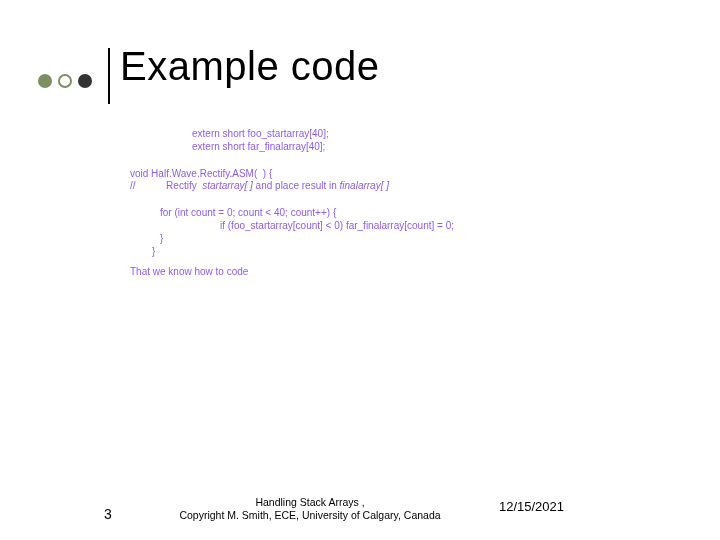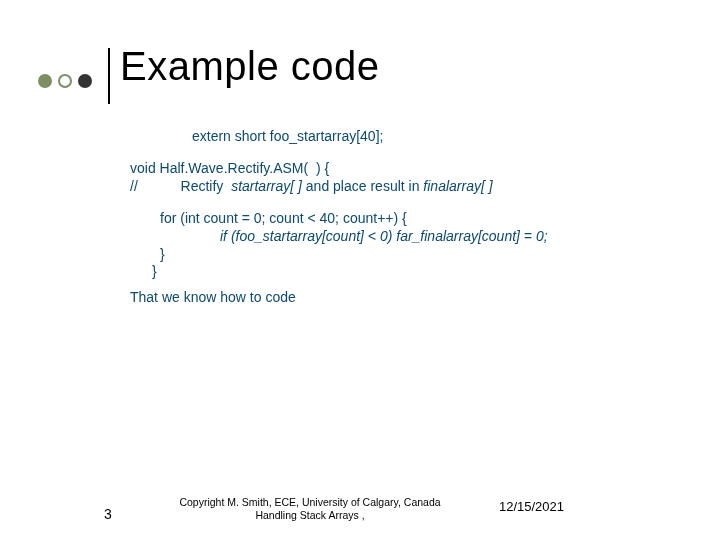--- a/index.html
+++ b/index.html
@@ -5,26 +5,26 @@
   * { margin: 0; padding: 0; box-sizing: border-box; }
   html, body { width: 720px; height: 540px; background: #fff; font-family: Arial, Helvetica, sans-serif; }
   .slide { position: relative; width: 620px; height: 540px; }
   .bullets { position: absolute; left: 38px; top: 74px; display: flex; gap: 6px; align-items: center; }
   .bullet { width: 14px; height: 14px; border-radius: 50%; }
   .b1 { background: #7e8e63; }
   .b2 { background: #fff; border: 2px solid #7e8e63; }
   .b3 { background: #333; }
   .vline { position: absolute; left: 108px; top: 48px; width: 2px; height: 56px; background: #000; }
   .title { position: absolute; left: 120px; top: 44px; font-size: 40px; font-weight: 400; color: #000; letter-spacing: 0.5px; }
-  .body { position: absolute; left: 130px; top: 128px; width: 560px; font-size: 14px; line-height: 1.28; color: #0c4a6e; }
+  .body { position: absolute; left: 130px; top: 128px; width: 560px; font-size: 10px; line-height: 1.28; color: #8b5cf6; }
   .body .row { white-space: pre; }
   .ind1 { padding-left: 62px; }
   .ind2 { padding-left: 0px; }
   .ind3 { padding-left: 30px; }
-  .ind4 { padding-left: 90px; font-style: italic; }
+  .ind4 { padding-left: 90px; }
   .ind5 { padding-left: 22px; }
   .em { font-style: italic; }
   .gap { height: 14px; }
   .footer { position: absolute; bottom: 18px; left: 0; width: 100%; display: flex; align-items: flex-end; }
   .fnum { position: absolute; left: 104px; bottom: 0; font-size: 14px; color: #000; }
   .fcenter { position: absolute; left: 0; right: 0; bottom: 0; text-align: center; font-size: 10.5px; line-height: 1.25; color: #000; }
   .fdate { position: absolute; right: 56px; bottom: 8px; font-size: 13px; color: #000; }
   .closing { margin-top: 8px; }
 </style>
 </head>
@@ -34,36 +34,37 @@
   <div class="bullets">
     <div class="bullet b1"></div>
     <div class="bullet b2"></div>
     <div class="bullet b3"></div>
   </div>
   <div class="vline"></div>
   <div class="title">Example code</div>
 
   <div class="body">
     <div class="row ind1">extern short foo_startarray[40];</div>
+    <div class="row ind1">extern short far_finalarray[40];</div>
     <div class="gap"></div>
 
     <div class="row ind2">void Half.Wave.Rectify.ASM(  ) {</div>
     <div class="row ind2"><span>//           Rectify  </span><span class="em">startarray[ ]</span><span> and place result in </span><span class="em">finalarray[ ]</span></div>
 
     <div class="gap"></div>
 
     <div class="row ind3">for (int count = 0; count &lt; 40; count++) {</div>
     <div class="row ind4">if (foo_startarray[count] &lt; 0) far_finalarray[count] = 0;</div>
     <div class="row ind3">}</div>
     <div class="row ind5">}</div>
 
     <div class="row ind2 closing">That we know how to code</div>
   </div>
 
   <div class="footer">
     <div class="fnum">3</div>
     <div class="fcenter">
+      <div>Handling Stack Arrays                 ,</div>
       <div>Copyright M. Smith, ECE, University of Calgary, Canada</div>
-      <div>Handling Stack Arrays                 ,</div>
     </div>
     <div class="fdate">12/15/2021</div>
   </div>
 </div>
 
 </body></html>

